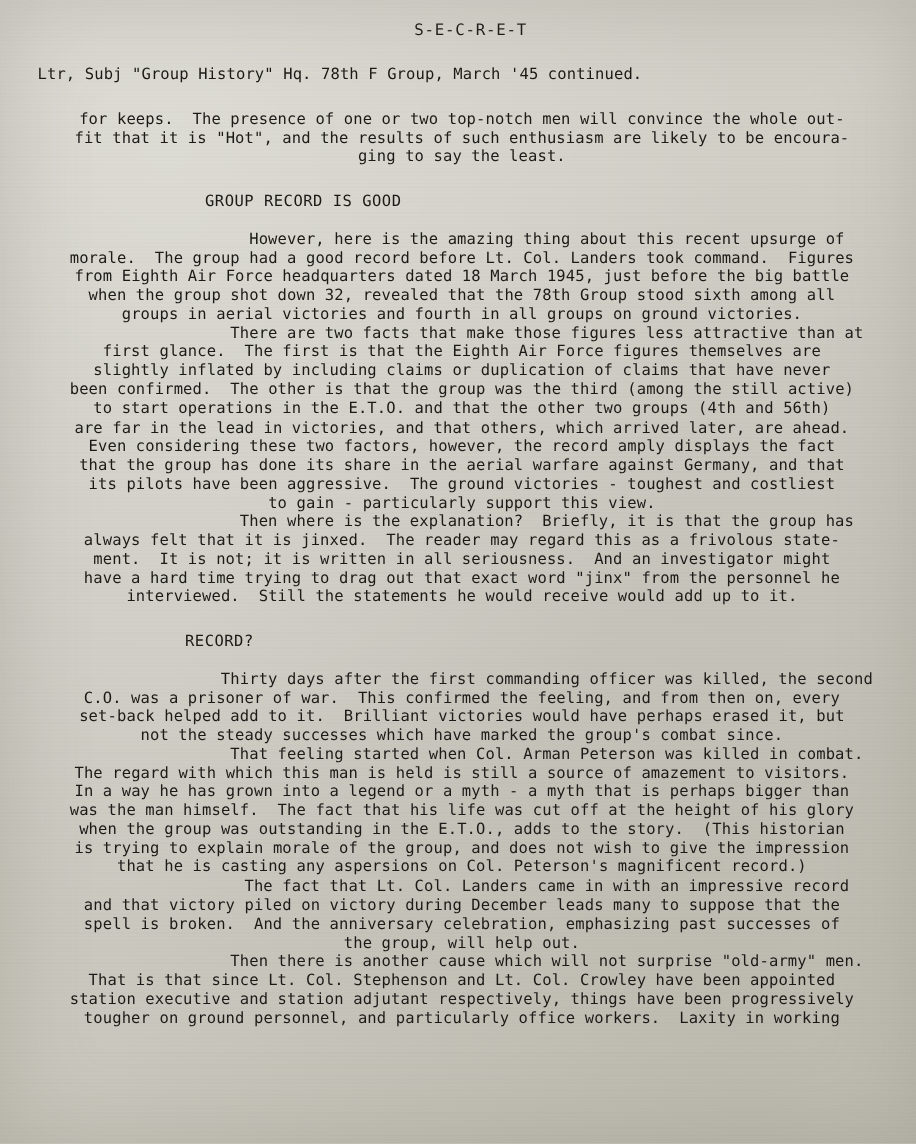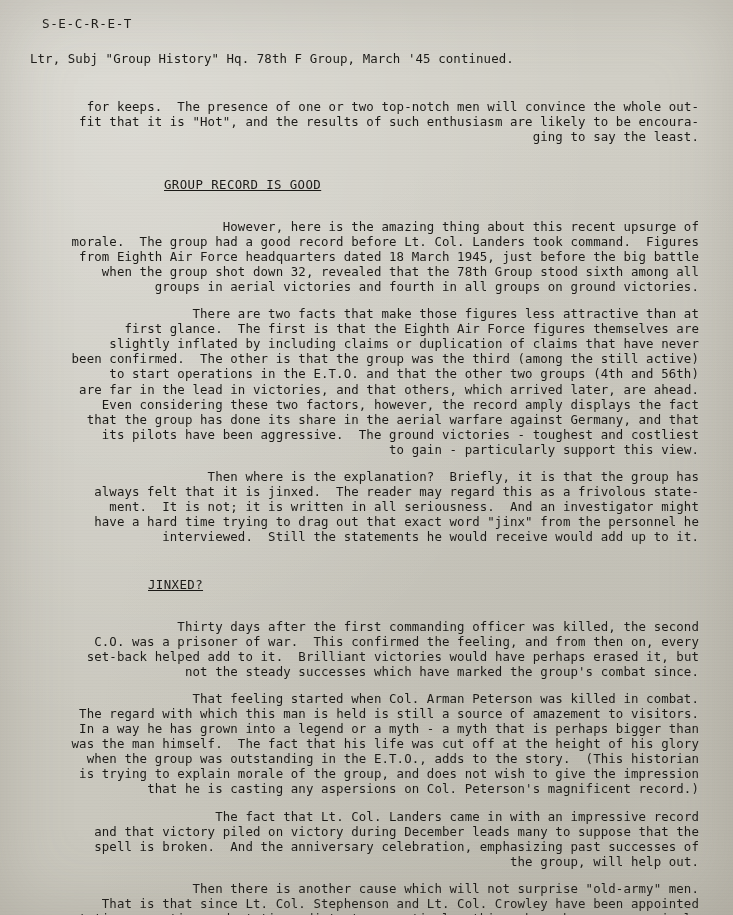--- a/index.html
+++ b/index.html
@@ -24,45 +24,45 @@
       radial-gradient(ellipse at 18% 12%, rgba(255,255,255,0.25), rgba(255,255,255,0) 55%),
       radial-gradient(ellipse at 82% 88%, rgba(120,115,100,0.16), rgba(255,255,255,0) 60%),
       linear-gradient(180deg, #d2d0c7 0%, #cdcbc2 45%, #c9c7bd 100%);
   }
   .doc {
     font-size: 12.4px;
     line-height: 15.1px;
     letter-spacing: 0.1px;
   }
   .classification {
+    text-align: center;
     letter-spacing: 0.6px;
     font-size: 12.6px;
     margin: 6px 0 0 0;
     padding-left: 14px;
   }
   .subject-line {
     margin-top: 20px;
     padding-left: 2px;
     font-size: 12.4px;
   }
   p.body-para {
-    margin: 12px;
-    text-align: right;
+    margin: 0;
+    text-align: center;
     white-space: pre-wrap;
   }
   .gap-lg { height: 21px; }
   .gap-md { height: 14px; }
   .heading {
     margin: 0;
     padding-left: 136px;
     font-weight: normal;
     font-size: 12.4px;
   }
   .heading span {
-    text-decoration: underline;
     letter-spacing: 0.4px;
   }
   .heading.jinxed {
     padding-left: 120px;
   }
   .para-indent {
     display: inline-block;
     width: 136px;
   }
   
@@ -122,21 +122,21 @@
 to gain - particularly support this view.</span></p>
 
     <p class="body-para"><span class="para-indent"></span><span>Then where is the explanation?  Briefly, it is that the group has
 always felt that it is jinxed.  The reader may regard this as a frivolous state-
 ment.  It is not; it is written in all seriousness.  And an investigator might
 have a hard time trying to drag out that exact word "jinx" from the personnel he
 interviewed.  Still the statements he would receive would add up to it.</span></p>
 
     <div class="gap-lg"></div>
 
-    <div class="heading jinxed"><span>JINXED?</span></div>
+    <div class="heading jinxed"><span>RECORD?</span></div>
 
     <div class="gap-md"></div>
 
     <p class="body-para"><span class="para-indent"></span><span>Thirty days after the first commanding officer was killed, the second
 C.O. was a prisoner of war.  This confirmed the feeling, and from then on, every
 set-back helped add to it.  Brilliant victories would have perhaps erased it, but
 not the steady successes which have marked the group's combat since.</span></p>
 
     <p class="body-para"><span class="para-indent"></span><span>That feeling started when Col. Arman Peterson was killed in combat.
 The regard with which this man is held is still a source of amazement to visitors.

